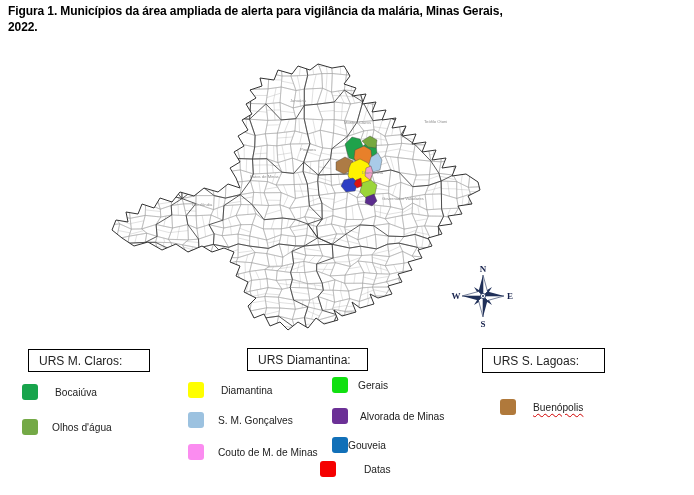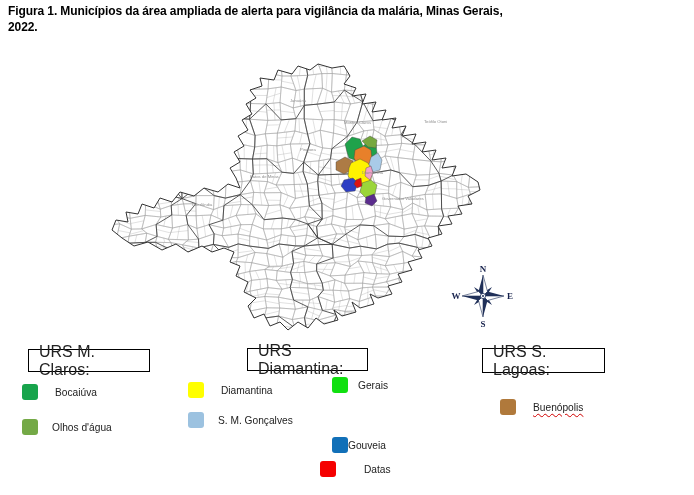--- a/index.html
+++ b/index.html
@@ -1,21 +1,21 @@
 <!DOCTYPE html>
 <html><head>
 <meta charset="utf-8">
 <style>
   html,body{margin:0;padding:0;background:#ffffff;}
   .page{position:relative;width:694px;height:495px;background:#fff;overflow:hidden;
         font-family:"Liberation Sans",sans-serif;}
   .title{position:absolute;left:8px;top:4px;width:678px;font-size:12px;font-weight:700;
          color:#000;line-height:1.3;letter-spacing:-0.1px;}
   svg.map{position:absolute;left:0;top:0;}
-  .lg-box{position:absolute;border:1px solid #000;background:#fff;font-size:16px;color:#222;
+  .lg-box{position:absolute;border:1px solid #000;background:#fff;font-size:12px;color:#222;
           display:flex;align-items:center;padding-left:10px;box-sizing:border-box;}
   .lg-item{position:absolute;display:flex;align-items:center;gap:17px;}
   .sw{width:16px;height:16px;border-radius:3px;flex:0 0 auto;}
   .lbl{font-size:10.2px;color:#222;white-space:nowrap;}
   .misspell{text-decoration:underline wavy #d00000;text-decoration-thickness:1px;text-underline-offset:2px;}
   .arealbl{font-size:4.2px;fill:#8f8f8f;font-family:"Liberation Sans",sans-serif;}
   .compass-letter{font-family:"Liberation Serif",serif;font-size:9px;font-weight:700;fill:#17224d;}
 </style>
 </head>
 <body>
@@ -104,23 +104,31 @@
     <span>URS Diamantina:</span>
   </div>
   <div class="lg-item" style="left:188px;top:382px;">
     <span class="sw" style="background-color: rgb(255, 255, 0);"></span>
     <span class="lbl">Diamantina</span>
   </div>
   <div class="lg-item" style="left:188px;top:412px;gap:14px;">
     <span class="sw" style="background-color: rgb(156, 194, 224);"></span>
     <span class="lbl">S. M. Gonçalves</span>
   </div>
+  <div class="lg-item" style="left:188px;top:444px;gap:14px;">
+    <span class="sw" style="background-color: rgb(251, 140, 240);"></span>
+    <span class="lbl">Couto de M. de Minas</span>
+  </div>
   <div class="lg-item" style="left:332px;top:377px;gap:10px;">
     <span class="sw" style="background-color: rgb(16, 224, 16);"></span>
     <span class="lbl">Gerais</span>
+  </div>
+  <div class="lg-item" style="left:332px;top:408px;gap:12px;">
+    <span class="sw" style="background-color: rgb(107, 48, 150);"></span>
+    <span class="lbl">Alvorada de Minas</span>
   </div>
   <div class="lg-item" style="left:332px;top:437px;gap:0;align-items:center;">
     <span class="sw" style="background-color: rgb(17, 112, 184);"></span>
     <span class="lbl">Gouveia</span>
   </div>
   <div class="lg-item" style="left:320px;top:461px;gap:28px;">
     <span class="sw" style="background-color: rgb(245, 0, 0);"></span>
     <span class="lbl">Datas</span>
   </div>
 

